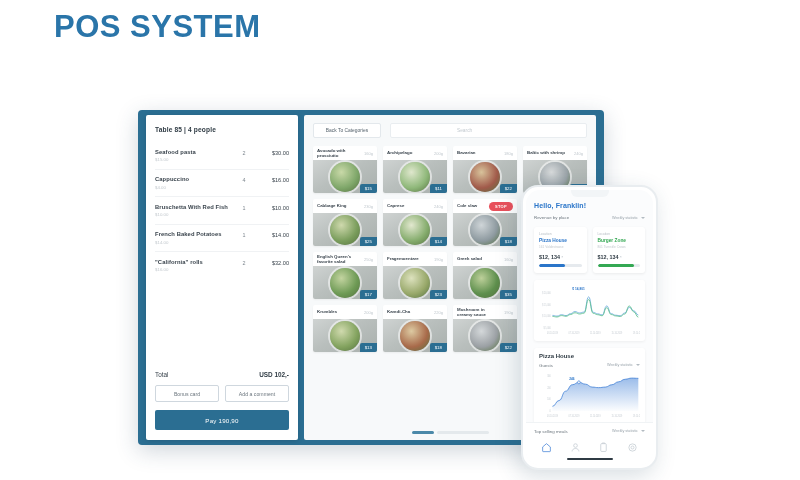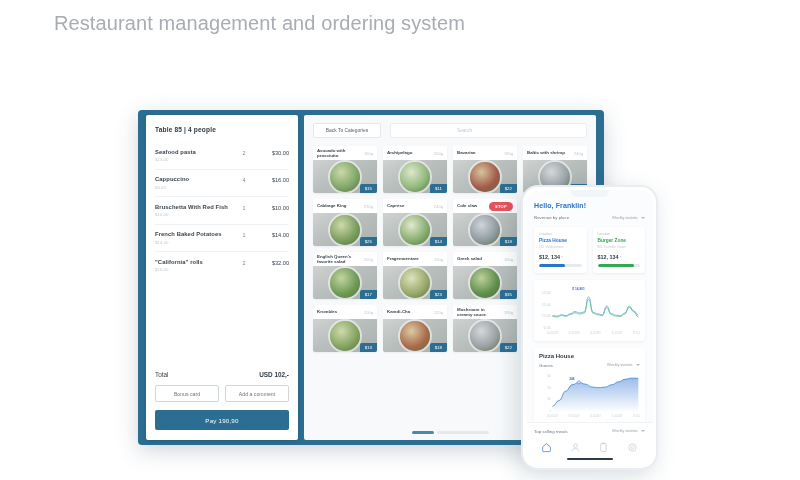--- a/index.html
+++ b/index.html
@@ -212,21 +212,21 @@
     padding: 6px 8px 5px 8px;
   }
   .navbar { display: flex; align-items: center; justify-content: space-around; padding: 3px 6px 4px 6px; }
   .navbar svg { display: block; }
   .home-ind { width: 46px; height: 2.4px; background: #2f3b44; border-radius: 2px; margin: 1px auto 5px auto; }
 </style>
 </head>
 <body>
 
 <div class="page-head">
-  <div class="page-sub">Restaurant management and ordering system</div>
+  <div class="page-title">POS SYSTEM</div>
 </div>
 
 <div class="tablet">
 
   <div class="tablet-topbar">
     <div class="topbar-btn">
       <span class="ico burger">
         <span></span>
           <span></span>
           <span></span>

